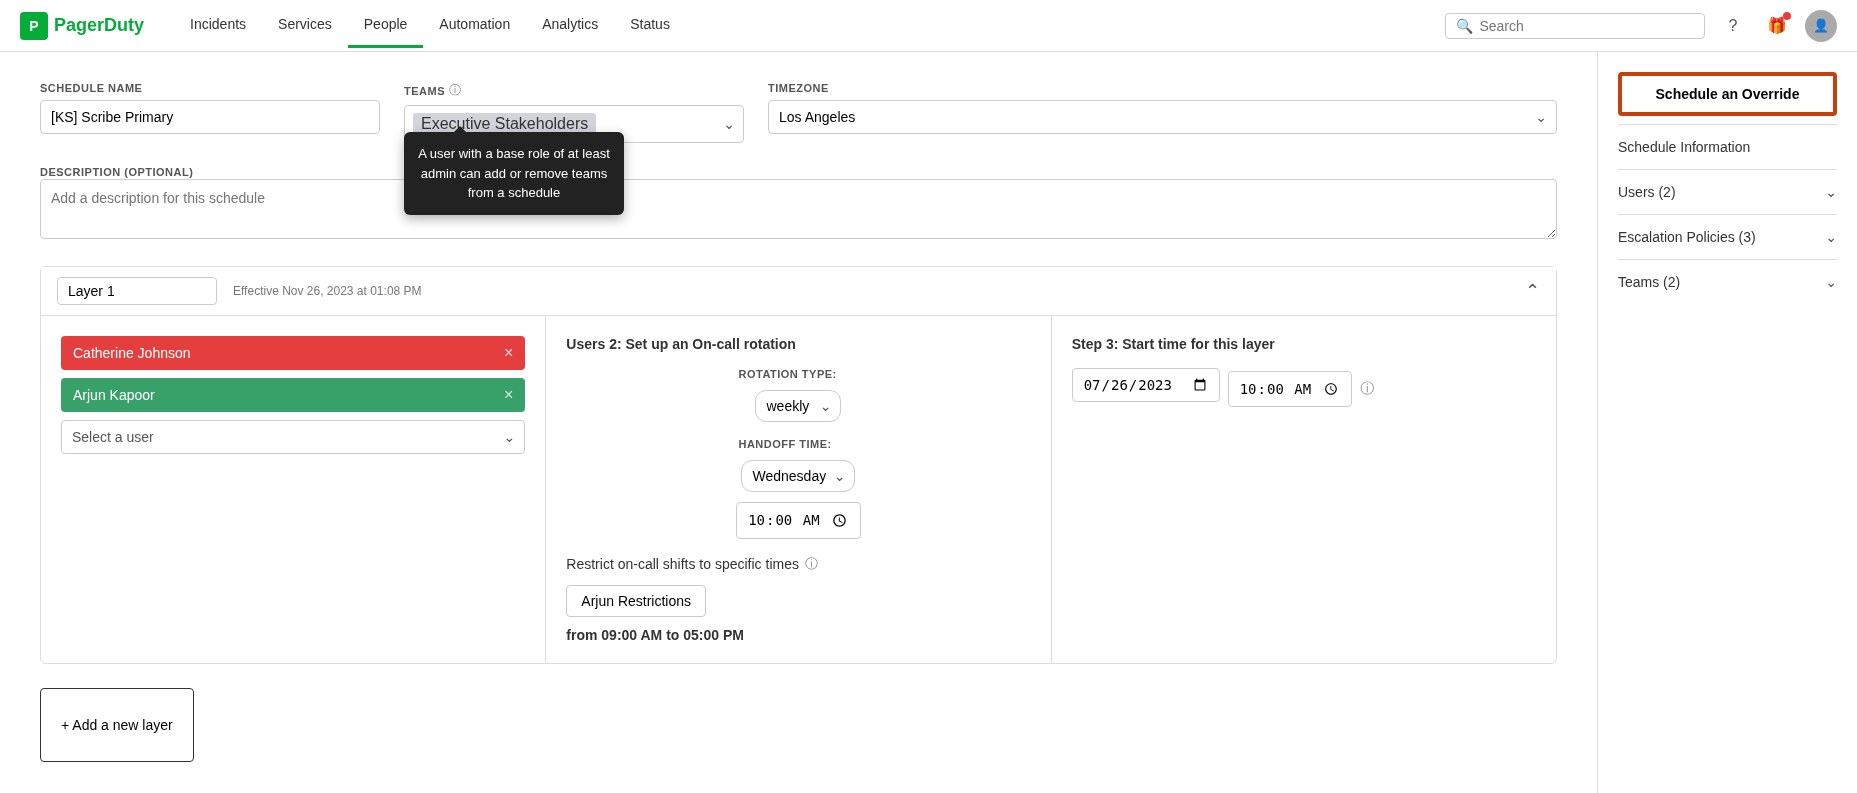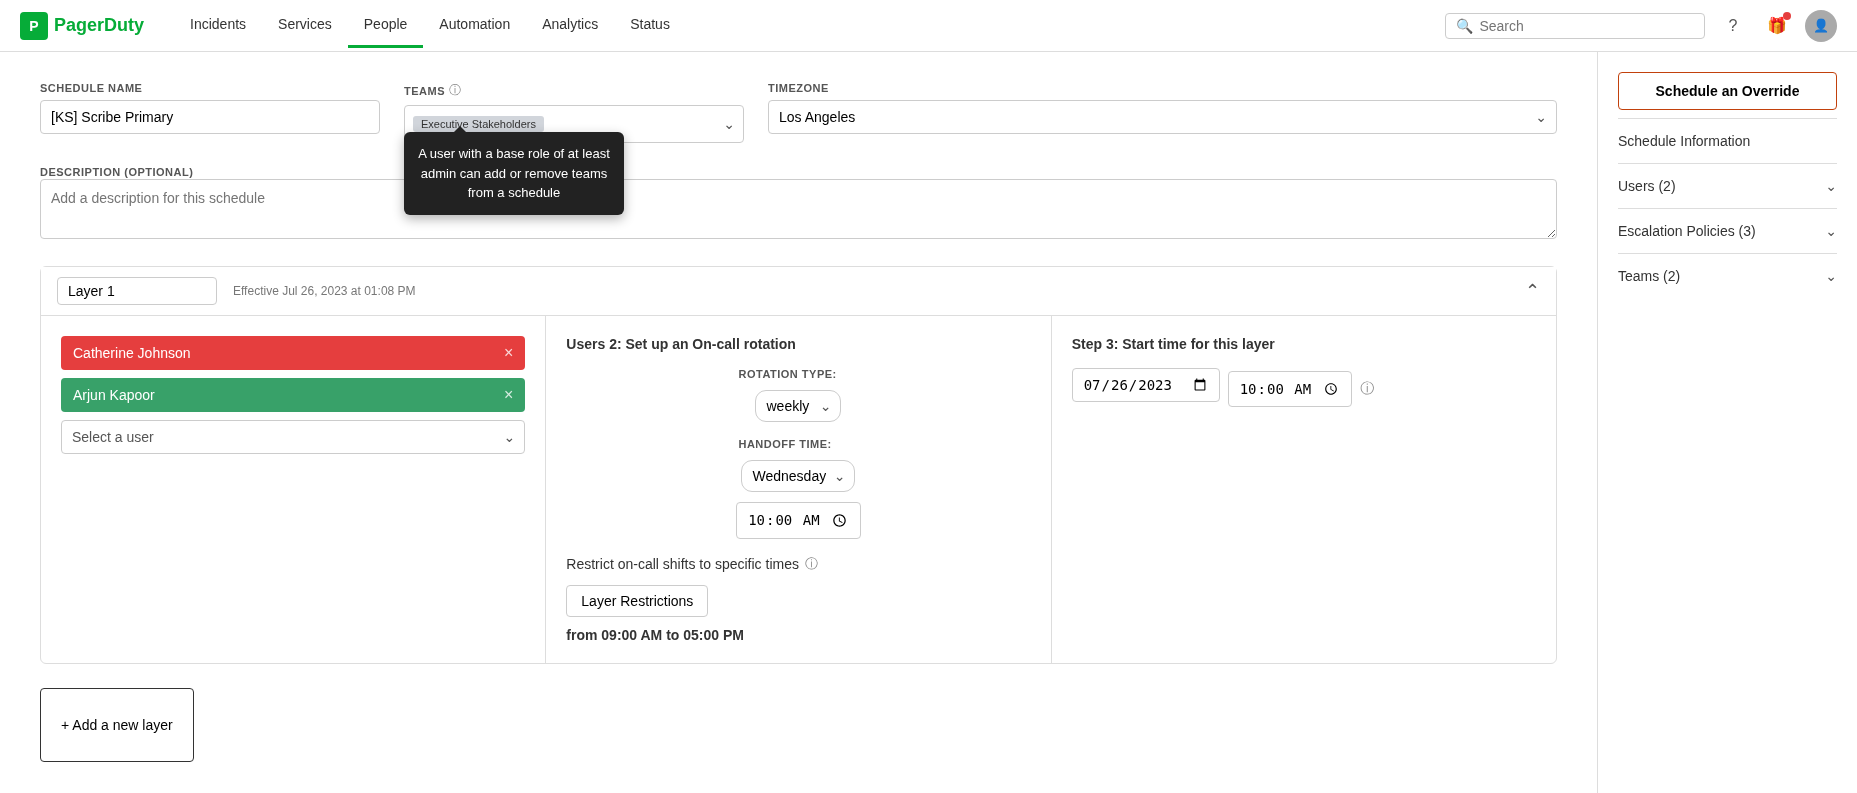--- a/index.html
+++ b/index.html
@@ -69,21 +69,21 @@
     .form-input {
       border: 1px solid #ccc; border-radius: 4px; padding: 8px 10px;
       font-size: 14px; outline: none; width: 100%;
     }
     .teams-input-wrapper {
       display: flex; align-items: center; border: 1px solid #ccc;
       border-radius: 4px; padding: 4px 8px; gap: 6px; min-height: 38px;
     }
     .tag {
       background: #d1d5db; border-radius: 3px; padding: 2px 8px;
-      font-size: 11px; display: flex; align-items: center; gap: 4px;
+      font-size: 16px; display: flex; align-items: center; gap: 4px;
     }
     .select-wrapper { position: relative; }
     .select-wrapper select {
       width: 100%; border: 1px solid #ccc; border-radius: 4px;
       padding: 8px 32px 8px 10px; font-size: 14px;
       appearance: none; outline: none; background: #fff; cursor: pointer;
     }
     .select-chevron {
       position: absolute; right: 10px; top: 50%; transform: translateY(-50%);
       pointer-events: none; color: #555;
@@ -180,21 +180,21 @@
       font-size: 13px; line-height: 1.5; width: 220px; text-align: center;
       box-shadow: 0 4px 12px rgba(0,0,0,0.3);
     }
     .tooltip-box::before {
       content: ''; position: absolute; top: -6px; left: 50px;
       border-left: 6px solid transparent; border-right: 6px solid transparent;
       border-bottom: 6px solid #222;
     }
     .teams-label-row { display: flex; align-items: center; gap: 4px; }
     .sidebar-btn {
-      width: 100%; border: 1px solid #c2410c; border-radius: 4px; padding: 10px 14px;
+      width: 100%; border: 4px solid #c2410c; border-radius: 4px; padding: 10px 14px;
       background: #fff; font-size: 14px; cursor: pointer; margin-bottom: 8px;
       font-weight: 600; text-align: center;
     }
     .sidebar-section {
       border-top: 1px solid #ddd; padding: 14px 0;
       display: flex; align-items: center; justify-content: space-between;
       cursor: pointer;
     }
     .sidebar-section-label { font-size: 14px; font-weight: 400; }
     .sidebar-section-chevron { color: #555; }
@@ -271,21 +271,21 @@
 
     <div class="desc-group">
       <label class="form-label">DESCRIPTION (OPTIONAL)</label>
       <textarea class="desc-textarea" placeholder="Add a description for this schedule" style=""></textarea>
     </div>
 
     <div class="layer-container">
       <div class="layer-header">
         <div style="display:flex; align-items:center;">
           <input type="text" class="layer-name-input" value="Layer 1" style="">
-          <span class="layer-effective">Effective Jul 26, 2023 at 01:08 PM</span>
+          <span class="layer-effective">Effective Nov 26, 2023 at 01:08 PM</span>
         </div>
         <span class="chevron-up">⌃</span>
       </div>
 
       <div class="layer-body">
 
         <div class="layer-step">
 
           <div class="user-tag red">
             <span>Catherine Johnson</span>
@@ -331,21 +331,21 @@
             </div>
             <input type="time" class="time-input" value="10:00" style="">
           </div>
 
           <div class="restrict-row">
             <span class="restrict-label">Restrict on-call shifts to specific times</span>
             <span class="info-icon">ⓘ</span>
           </div>
 
           <button class="edit-restrictions-btn">
-            <span>Layer Restrictions</span>
+            <span>Arjun Restrictions</span>
           </button>
 
           <div class="time-range">from 09:00 AM to 05:00 PM</div>
         </div>
 
         <div class="layer-step">
           <div class="step-title">Step 3: Start time for this layer</div>
           <div class="step3-row">
             <input type="date" class="date-input" value="2023-07-26" style="">
             <input type="time" class="time-input2" value="10:00" style="">

